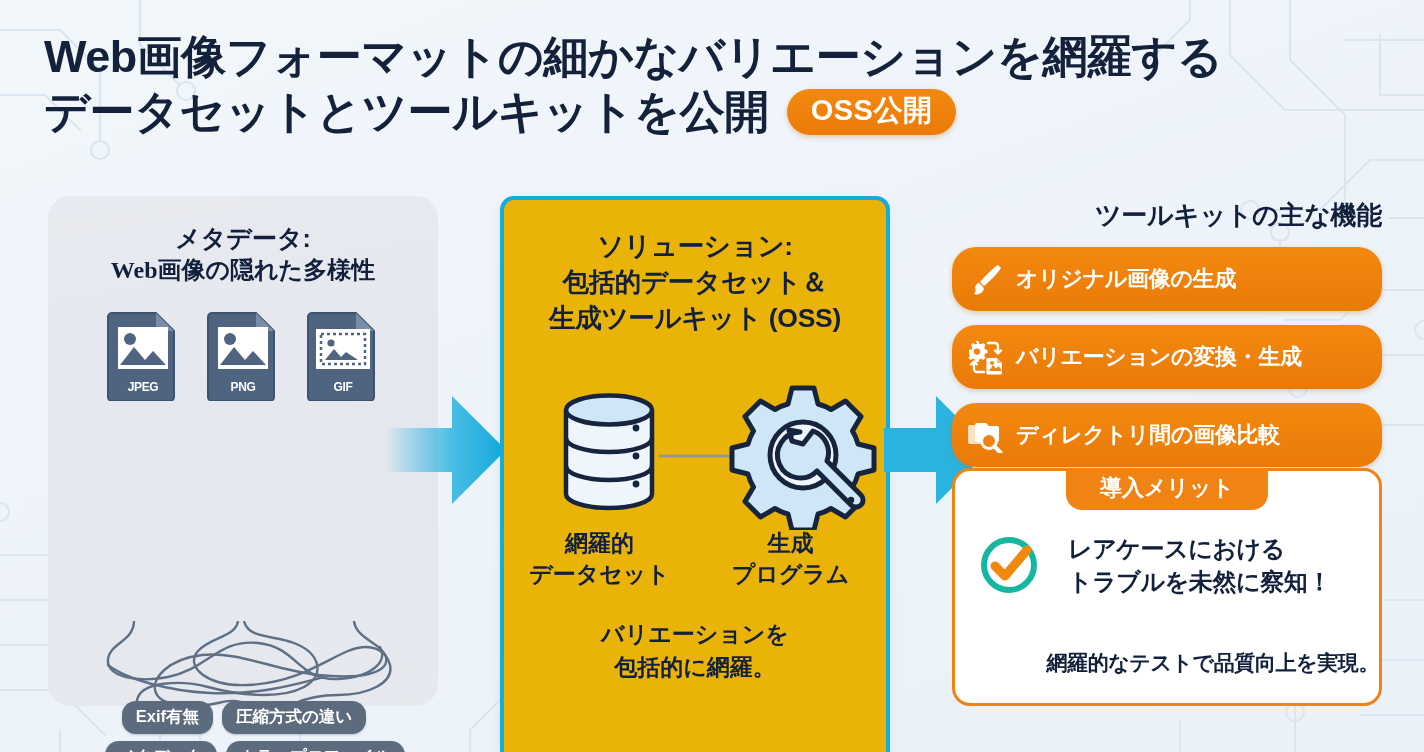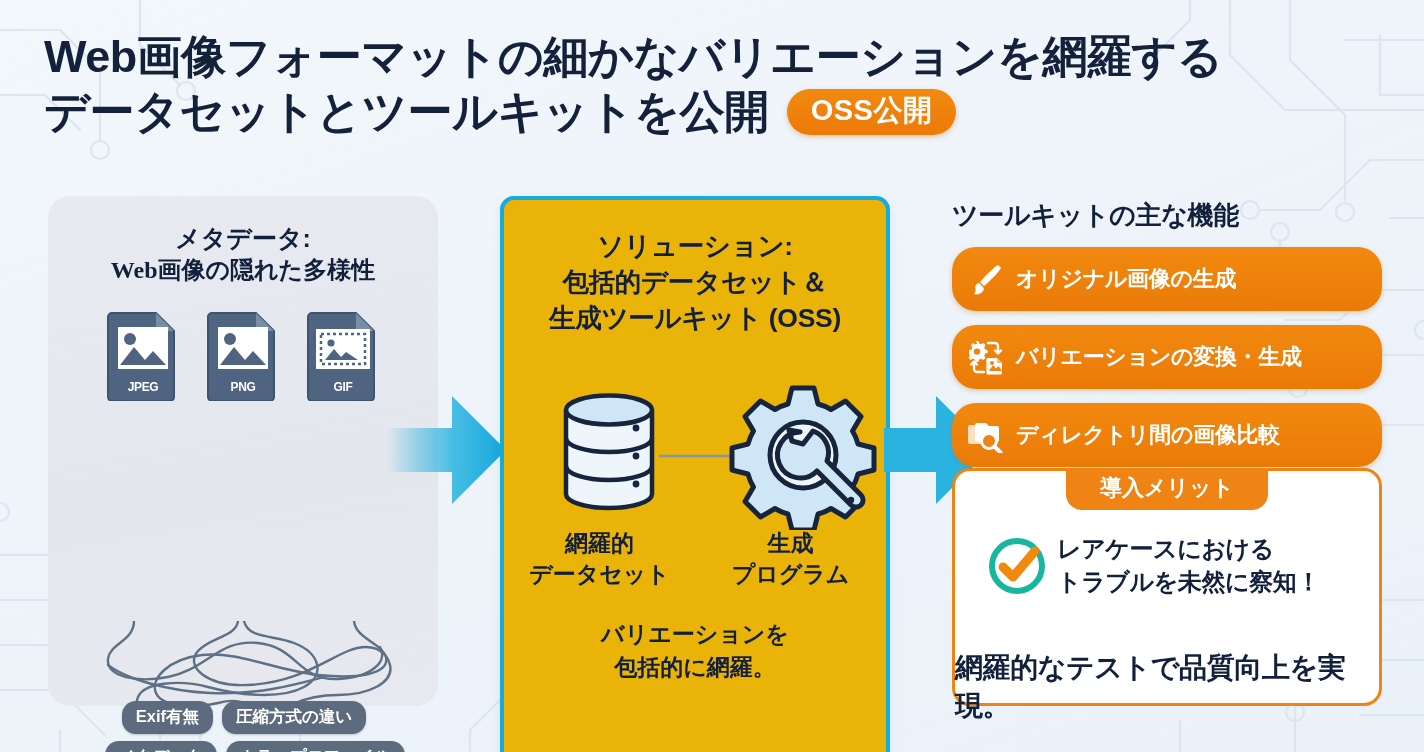--- a/index.html
+++ b/index.html
@@ -80,21 +80,21 @@
     flex:1; text-align:center; color:#12203c; font-weight:bold;
     font-size:23px; line-height:1.35;
   }
   .cp-foot {
     position:absolute; left:0; right:0; top:418px; text-align:center;
     color:#12203c; font-weight:bold; font-size:23px; line-height:1.42;
   }
 
   
   .rp-head {
-    text-align:left; color:#12203c; font-weight:bold;
+    text-align:right; color:#12203c; font-weight:bold;
     font-size:26px; margin-top:2px; letter-spacing:-.3px;
   }
   .feature {
     display:flex; align-items:center; height:64px; margin-top:14px;
     background:linear-gradient(180deg,#f2890f 0%,#ea7a08 100%);
     border-radius:24px; padding:0 16px; gap:12px;
     box-shadow:0 2px 5px rgba(190,105,10,.30);
   }
   .feature .ftxt {
     color:#fff; font-weight:bold; font-size:22px; white-space:nowrap;
@@ -105,30 +105,30 @@
   .merit {
     position:absolute; left:0; top:272px; width:430px; height:238px;
     background:#fff; border:3px solid #ef8313; border-radius:18px;
   }
   .merit-tab {
     position:absolute; left:50%; transform:translateX(-50%); top:-3px;
     background:#ef8313; color:#fff; font-weight:bold; font-size:22px;
     padding:5px 34px 7px; border-radius:0 0 16px 16px; white-space:nowrap;
   }
   .merit-main {
-    position:absolute; left:30px; top:62px; right:16px;
-    display:flex; align-items:center; gap:8px;
+    position:absolute; left:22px; top:62px; right:16px;
+    display:flex; gap:27px;
   }
   .merit-main .mtxt {
     color:#12203c; font-weight:bold; font-size:24px; line-height:1.36;
     letter-spacing:-.4px;
   }
   .merit-foot {
-    position:absolute; left:0; right:0; top:178px; text-align:left;
-    color:#12203c; font-weight:bold; font-size:28px; letter-spacing:-.4px;
+    position:absolute; left:0; right:0; top:178px; text-align:right;
+    color:#12203c; font-weight:bold; font-size:21px; letter-spacing:-.4px;
   }
 
   .arrow1 { position:absolute; left:386px; top:392px; width:120px; height:116px; }
   .arrow2 { position:absolute; left:884px; top:392px; width:106px; height:116px; }
 </style>
 </head>
 <body>
 
 <svg id="circuit" viewBox="0 0 1424 752" preserveAspectRatio="none">
   <g stroke="#dbe6f0" stroke-width="2.2" fill="none" stroke-linecap="round">

